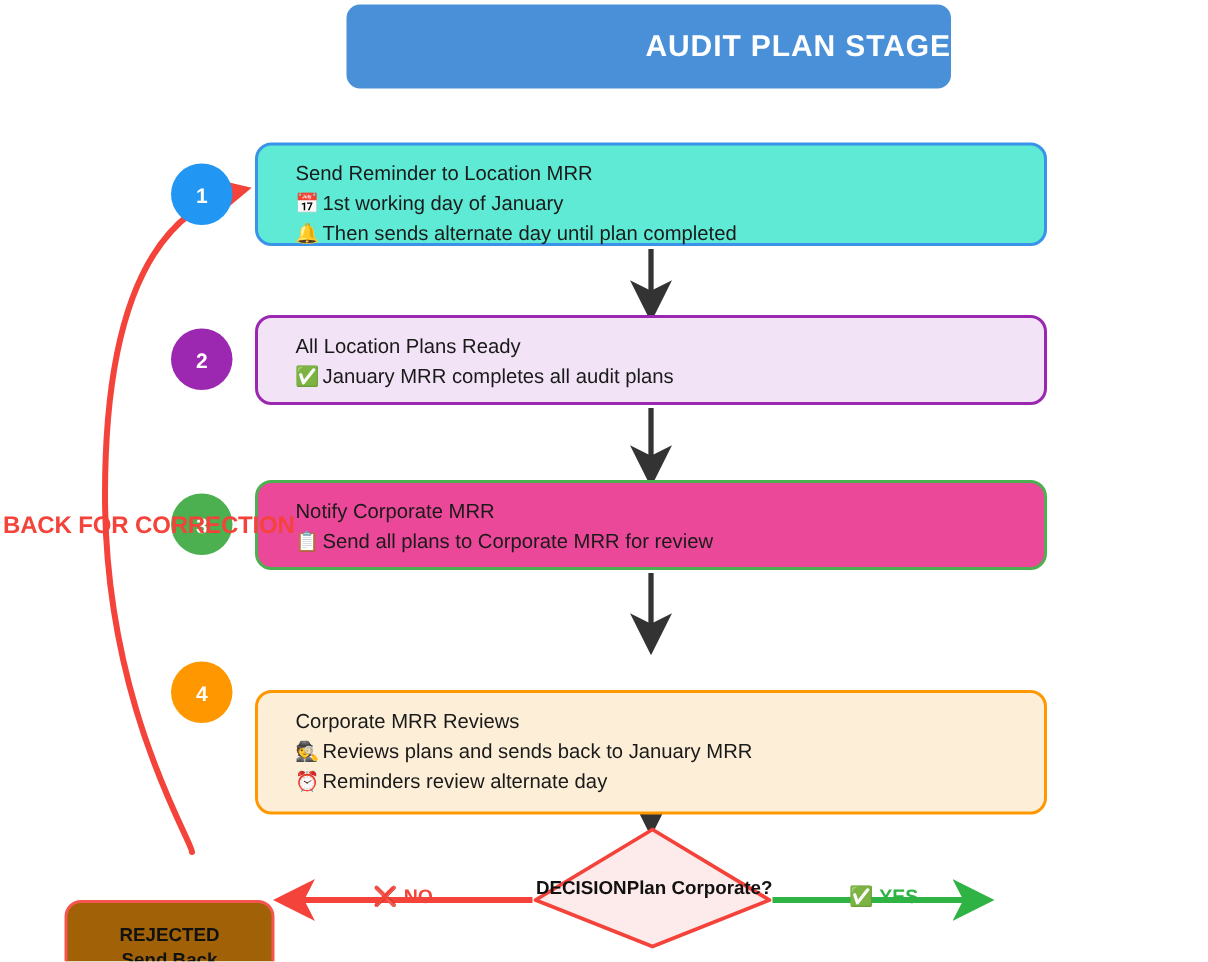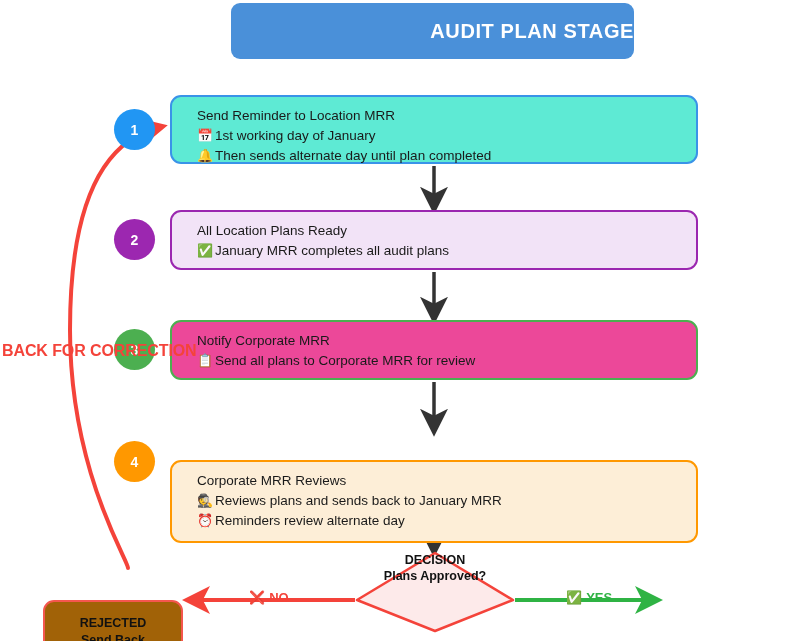--- a/index.html
+++ b/index.html
@@ -105,23 +105,23 @@
     width: 160px;
     height: 80px;
   }
   .diamond-label {
     position: absolute;
     left: 0;
     top: 0;
     width: 160px;
     height: 80px;
     display: flex;
-    flex-direction: column;
-    align-items: center;
-    justify-content: flex-start;
+    flex-direction: row;
+    align-items: center;
+    justify-content: flex-end;
     text-align: center;
     font-size: 12.5px;
     font-weight: bold;
     color: #111;
     line-height: 16px;
   }
 
   
   .term-box {
     position: absolute;
@@ -264,21 +264,21 @@
       <span class="emoji">🕵</span><span>Reviews plans and sends back to January MRR</span>
     </div>
     <div class="line">
       <span class="emoji">⏰</span><span>Reminders review alternate day</span>
     </div>
   </div>
 
   <div class="diamond-wrap">
     <div class="diamond-label">
       <span>DECISION</span>
-      <span>Plans Approved?</span>
+      <span>Plan Corporate?</span>
     </div>
   </div>
 
   <div class="term-box term-rejected">
     <span>REJECTED</span>
     <span>Send Back</span>
   </div>
 
   <div class="edge-label label-no">
     <span>❌</span>

